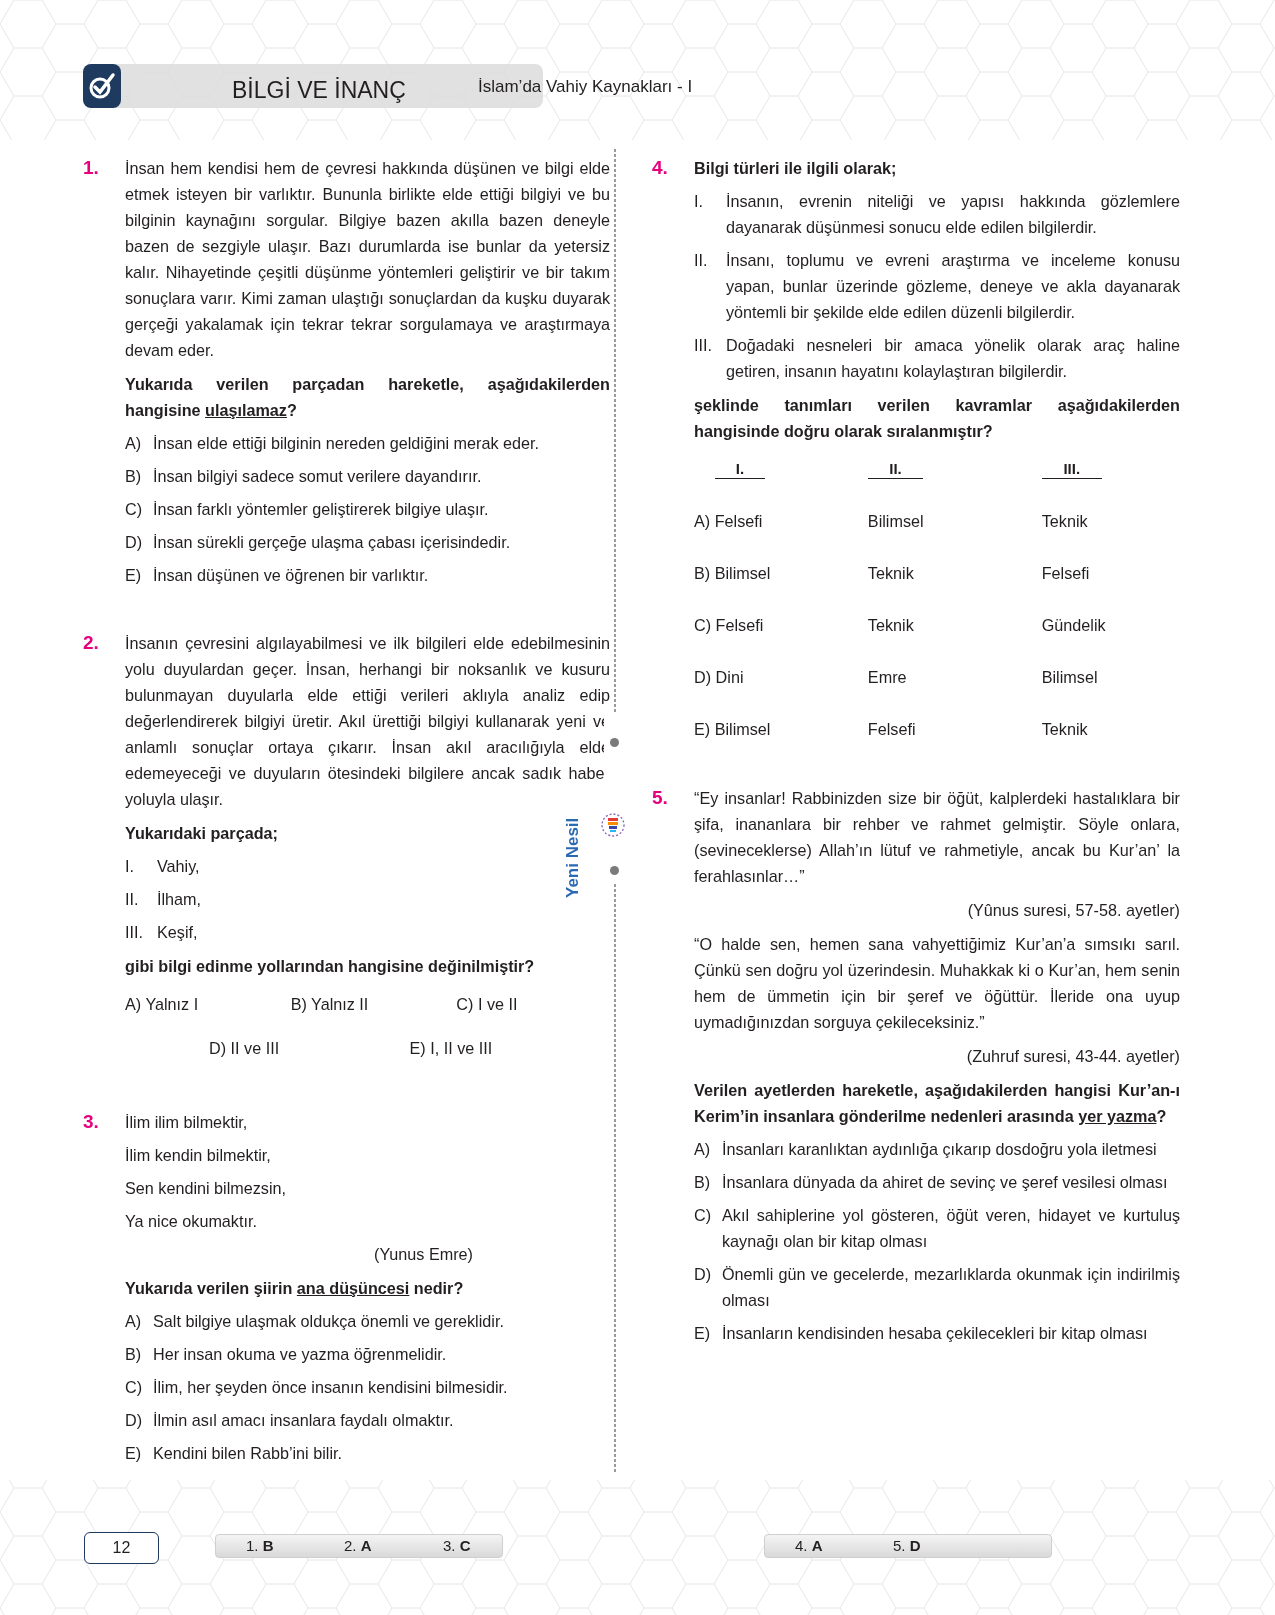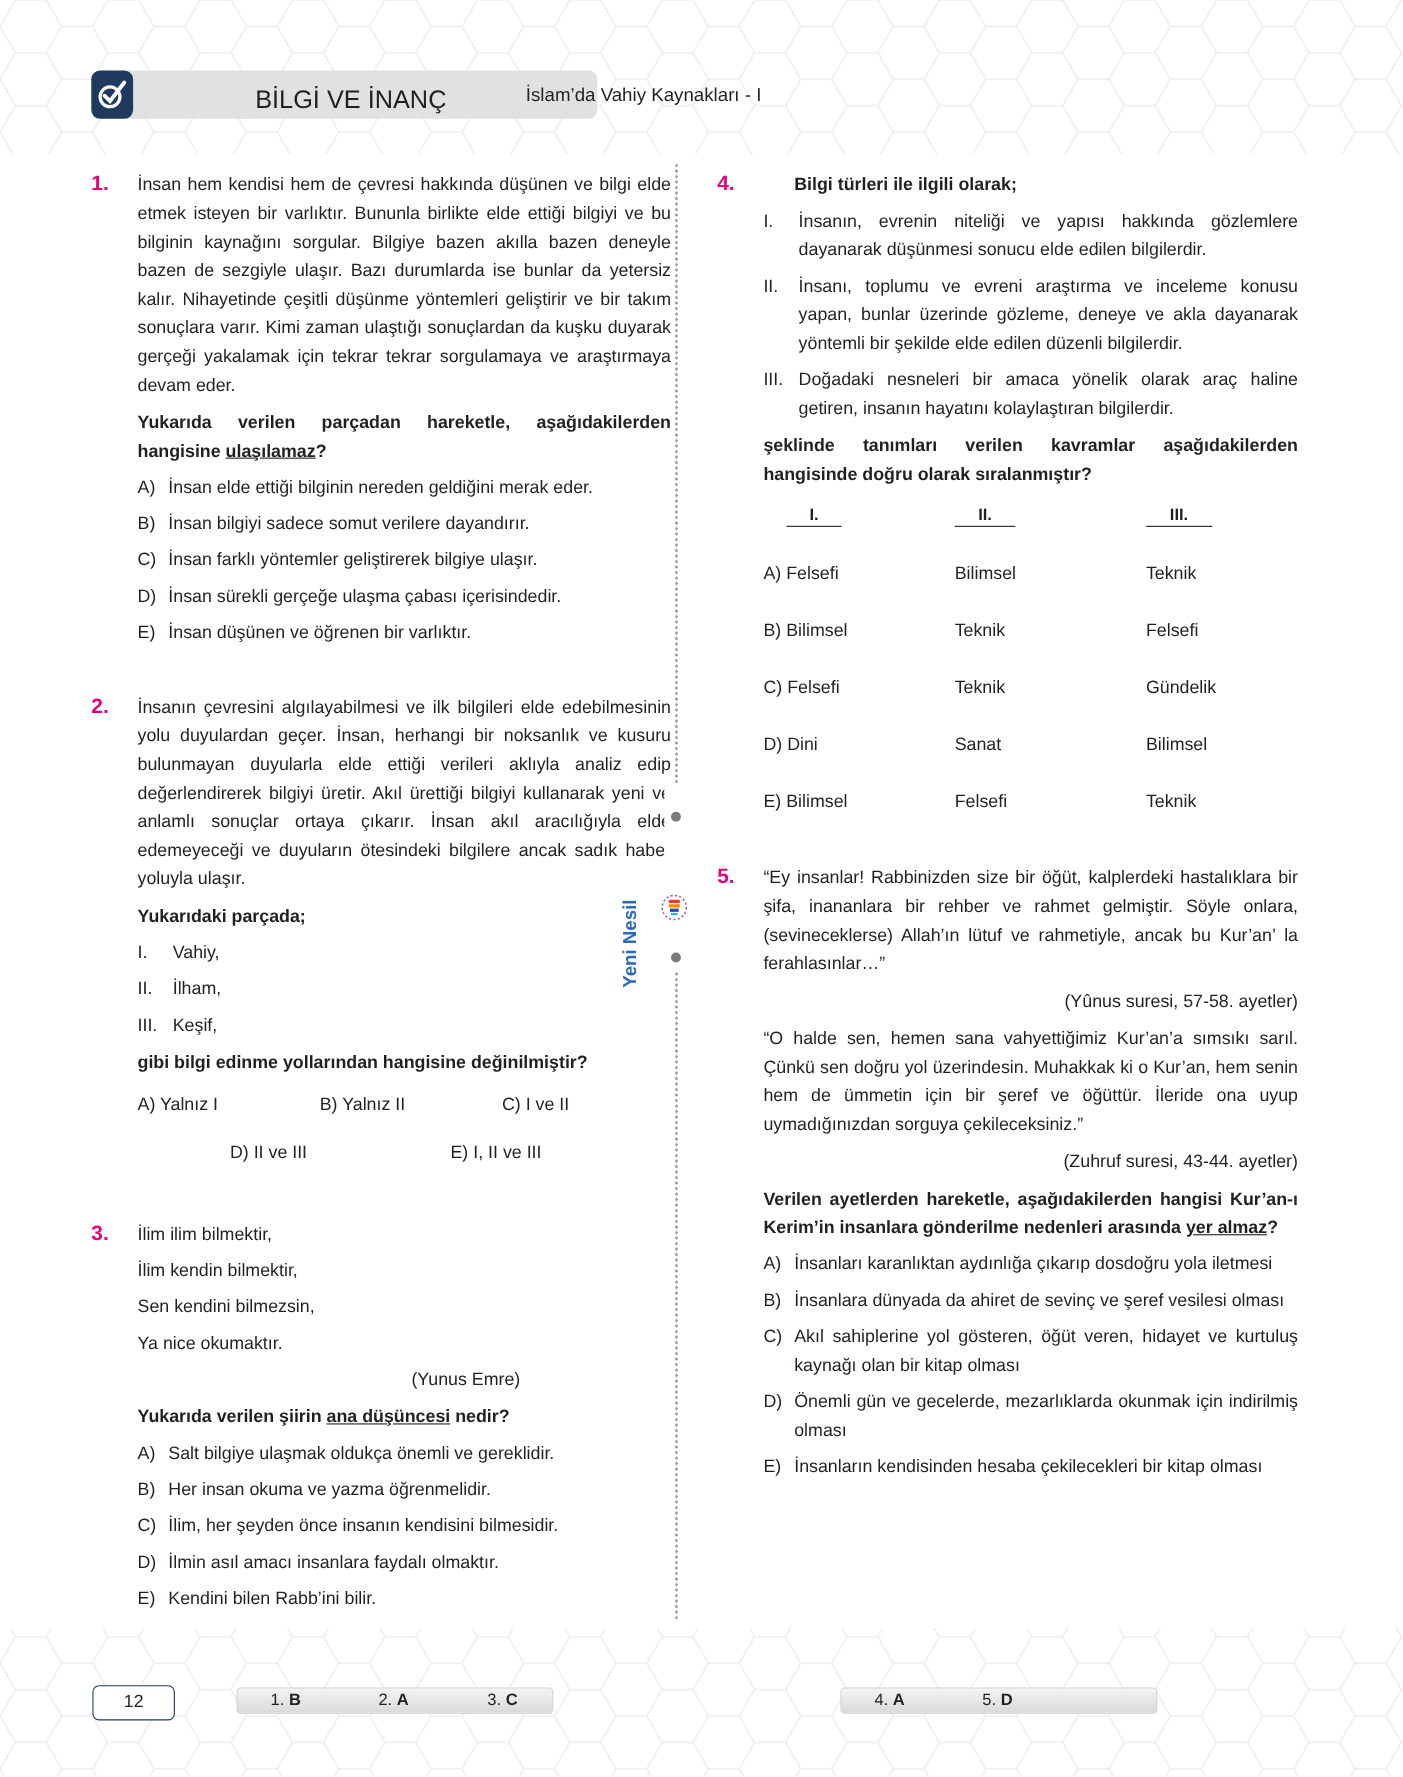--- a/index.html
+++ b/index.html
@@ -182,21 +182,21 @@
           <span class="tx">Kendini bilen Rabb’ini bilir.</span>
         </div>
     </div>
   </div>
 </div>
 
 <div class="col col-right">
 
   <div class="q">
     <span class="qnum">4.</span>
-    <p class="stem" style="margin-top:0;margin-left:28px;">Bilgi türleri ile ilgili olarak;</p>
+    <p class="stem" style="margin-top:0;">Bilgi türleri ile ilgili olarak;</p>
     <div class="roman">
         <span class="lt">I.</span>
         <span class="tx para" style="flex:1;">İnsanın, evrenin niteliği ve yapısı hakkında gözlemlere dayanarak düşünmesi sonucu elde edilen bilgilerdir.</span>
       </div>
     <div class="roman">
         <span class="lt">II.</span>
         <span class="tx para" style="flex:1;">İnsanı, toplumu ve evreni araştırma ve inceleme konusu yapan, bunlar üzerinde gözleme, deneye ve akla dayanarak yöntemli bir şekilde elde edilen düzenli bilgilerdir.</span>
       </div>
     <div class="roman">
         <span class="lt">III.</span>
@@ -219,37 +219,37 @@
         <div class="c2">Teknik</div>
         <div class="c3">Felsefi</div>
       </div>
     <div class="tbl-row">
         <div class="c1"><span>C)</span> <span>Felsefi</span></div>
         <div class="c2">Teknik</div>
         <div class="c3">Gündelik</div>
       </div>
     <div class="tbl-row">
         <div class="c1"><span>D)</span> <span>Dini</span></div>
-        <div class="c2">Sanat</div>
+        <div class="c2">Emre</div>
         <div class="c3">Bilimsel</div>
       </div>
     <div class="tbl-row">
         <div class="c1"><span>E)</span> <span>Bilimsel</span></div>
         <div class="c2">Felsefi</div>
         <div class="c3">Teknik</div>
       </div>
   </div>
 
   <div class="q" style="position:absolute; top:630px; left:0; width:528px;">
     <span class="qnum">5.</span>
     <p class="para">“Ey insanlar! Rabbinizden size bir öğüt, kalplerdeki hastalıklara bir şifa, inananlara bir rehber ve rahmet gelmiştir. Söyle onlara, (sevineceklerse) Allah’ın lütuf ve rahmetiyle, ancak bu Kur’an’ la ferahlasınlar…”</p>
     <p class="source">(Yûnus suresi, 57-58. ayetler)</p>
     <p class="para" style="margin-top:8px;">“O halde sen, hemen sana vahyettiğimiz Kur’an’a sımsıkı sarıl. Çünkü sen doğru yol üzerindesin. Muhakkak ki o Kur’an, hem senin hem de ümmetin için bir şeref ve öğüttür. İleride ona uyup uymadığınızdan sorguya çekileceksiniz.”</p>
     <p class="source">(Zuhruf suresi, 43-44. ayetler)</p>
-    <p class="stem"><span>Verilen ayetlerden hareketle, aşağıdakilerden hangisi Kur’an-ı Kerim’in insanlara gönderilme nedenleri arasında </span><span class="u">yer almaz</span><span>?</span></p>
+    <p class="stem"><span>Verilen ayetlerden hareketle, aşağıdakilerden hangisi Kur’an-ı Kerim’in insanlara gönderilme nedenleri arasında </span><span class="u">yer yazma</span><span>?</span></p>
     <div style="margin-top:2px;">
       <div class="opt">
           <span class="lt">A)</span>
           <span class="tx para">İnsanları karanlıktan aydınlığa çıkarıp dosdoğru yola iletmesi</span>
         </div>
       <div class="opt">
           <span class="lt">B)</span>
           <span class="tx para">İnsanlara dünyada da ahiret de sevinç ve şeref vesilesi olması</span>
         </div>
       <div class="opt">

